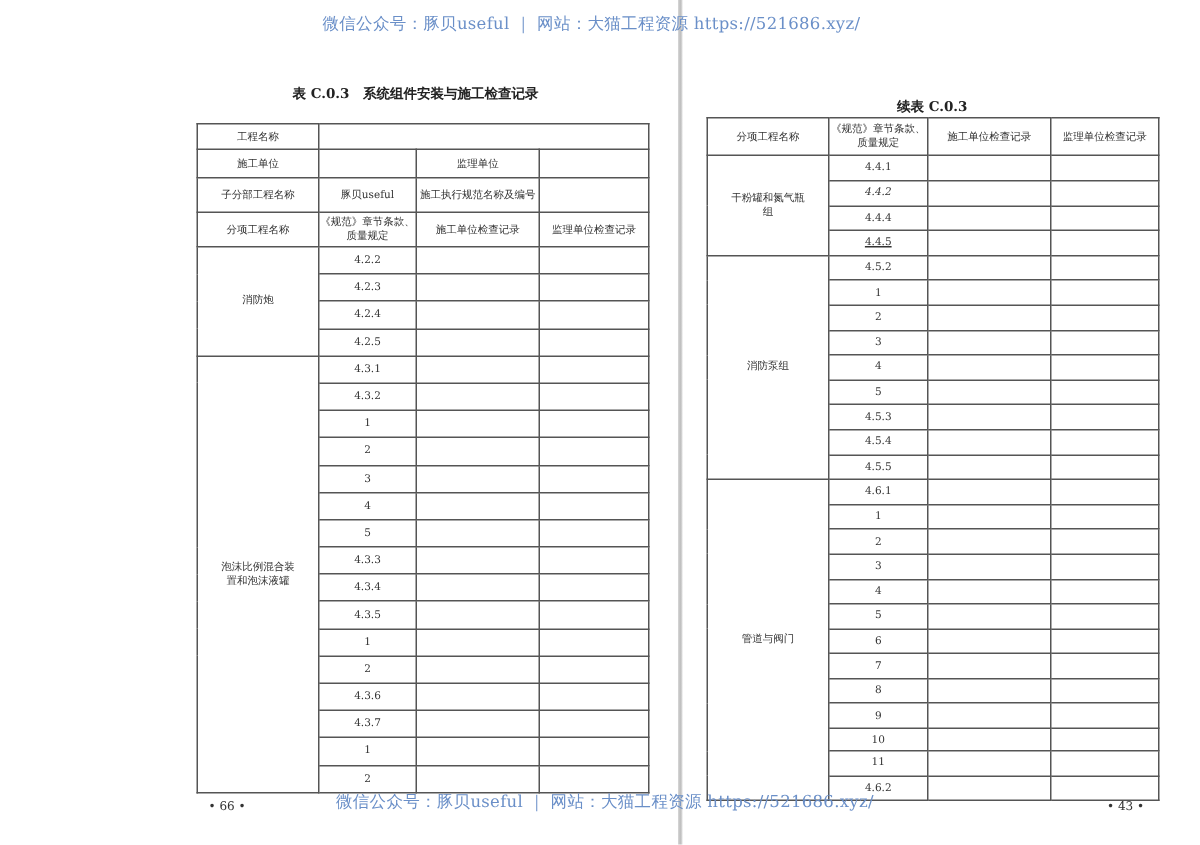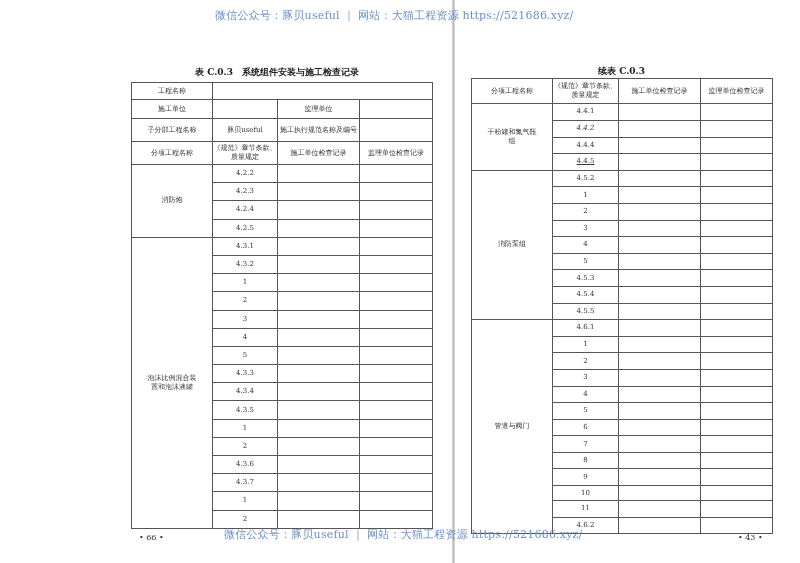--- a/index.html
+++ b/index.html
@@ -15,21 +15,21 @@
     }
     .watermark {
       position:absolute; font-size:11px; color:#6a8fc8; white-space:nowrap;
       font-family:"DejaVu Serif", serif; letter-spacing:0.2px;
     }
     .wm-top { left:215px; top:8px; }
     .wm-bottom { left:224px; top:527px; }
     .page-title {
       position:absolute; font-size:9px; font-weight:bold; color:#222; white-space:nowrap;
     }
-    .lt { left:195px; top:66px; }
+    .lt { left:195px; top:56px; }
     .rt { left:598px; top:65px;text-align:center; }
     table.grid {
       position:absolute; border-collapse:collapse; table-layout:fixed;
       font-size:7px; color:#333;
     }
     table.grid td {
       border:1px solid #555; text-align:center; vertical-align:middle;
       padding:0; line-height:9px; overflow:hidden;
     }
     #left-table { left:131px; top:82px; width:301px; border:1.5px solid #222; }

